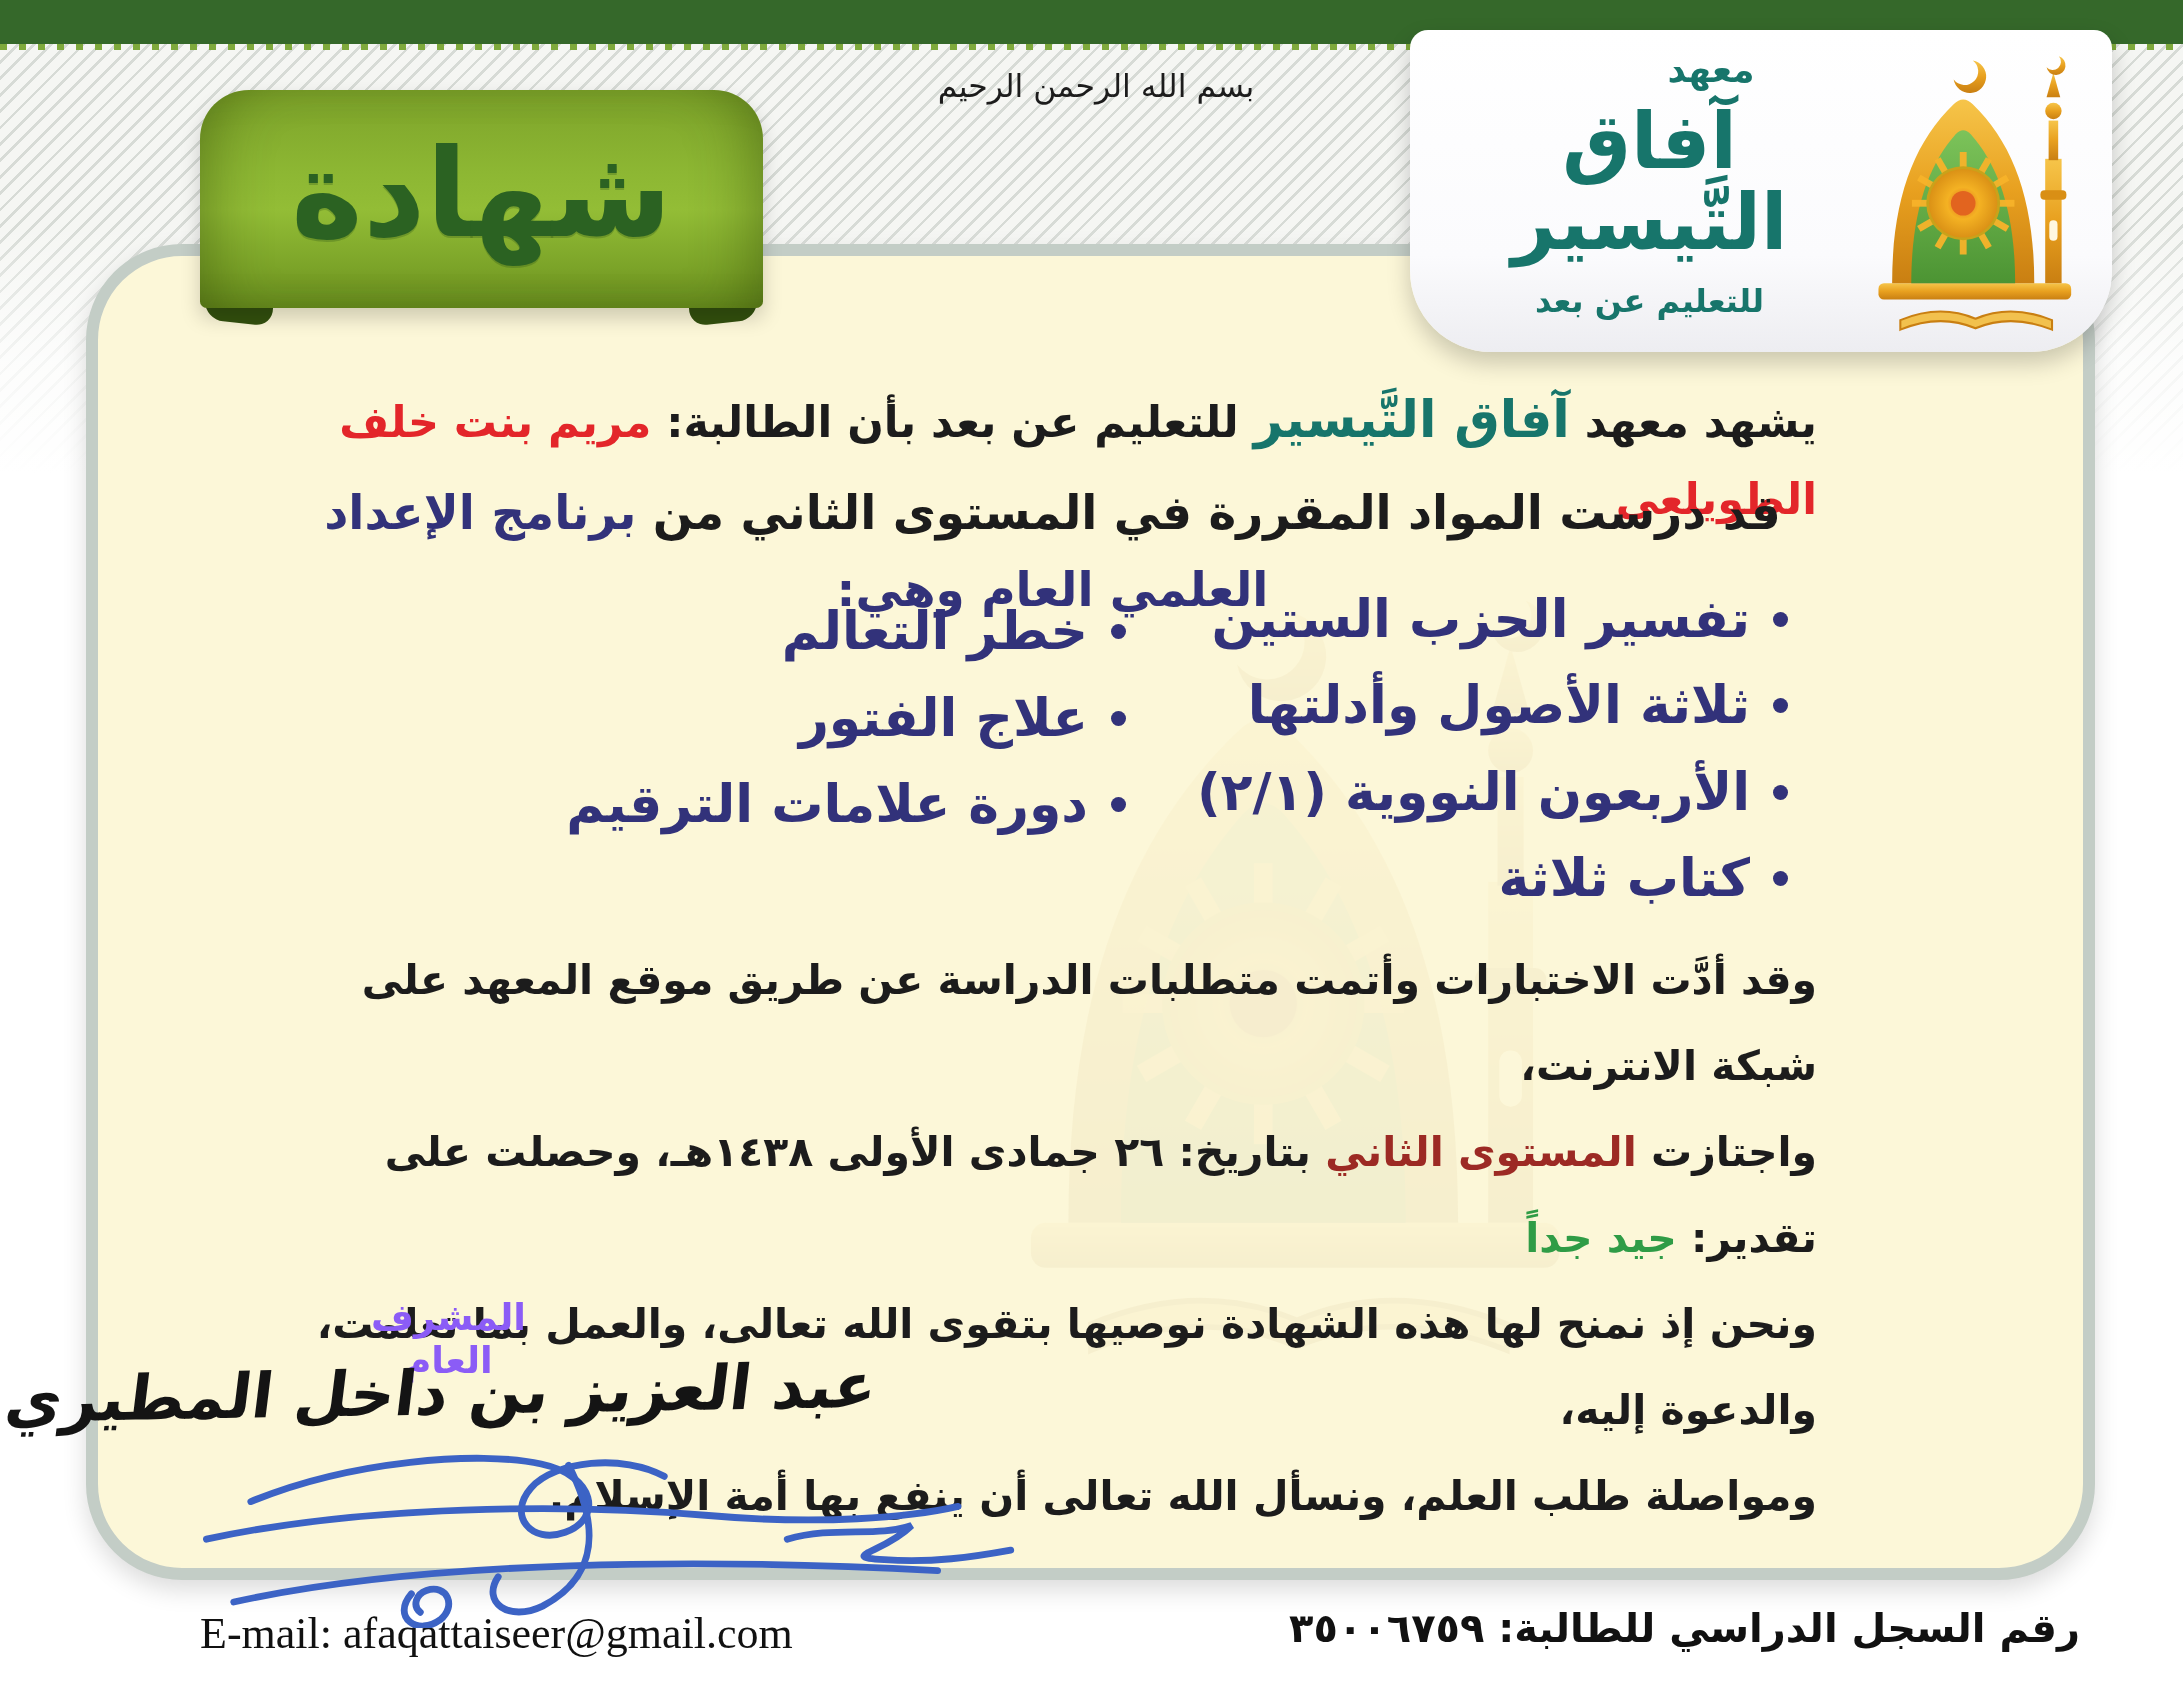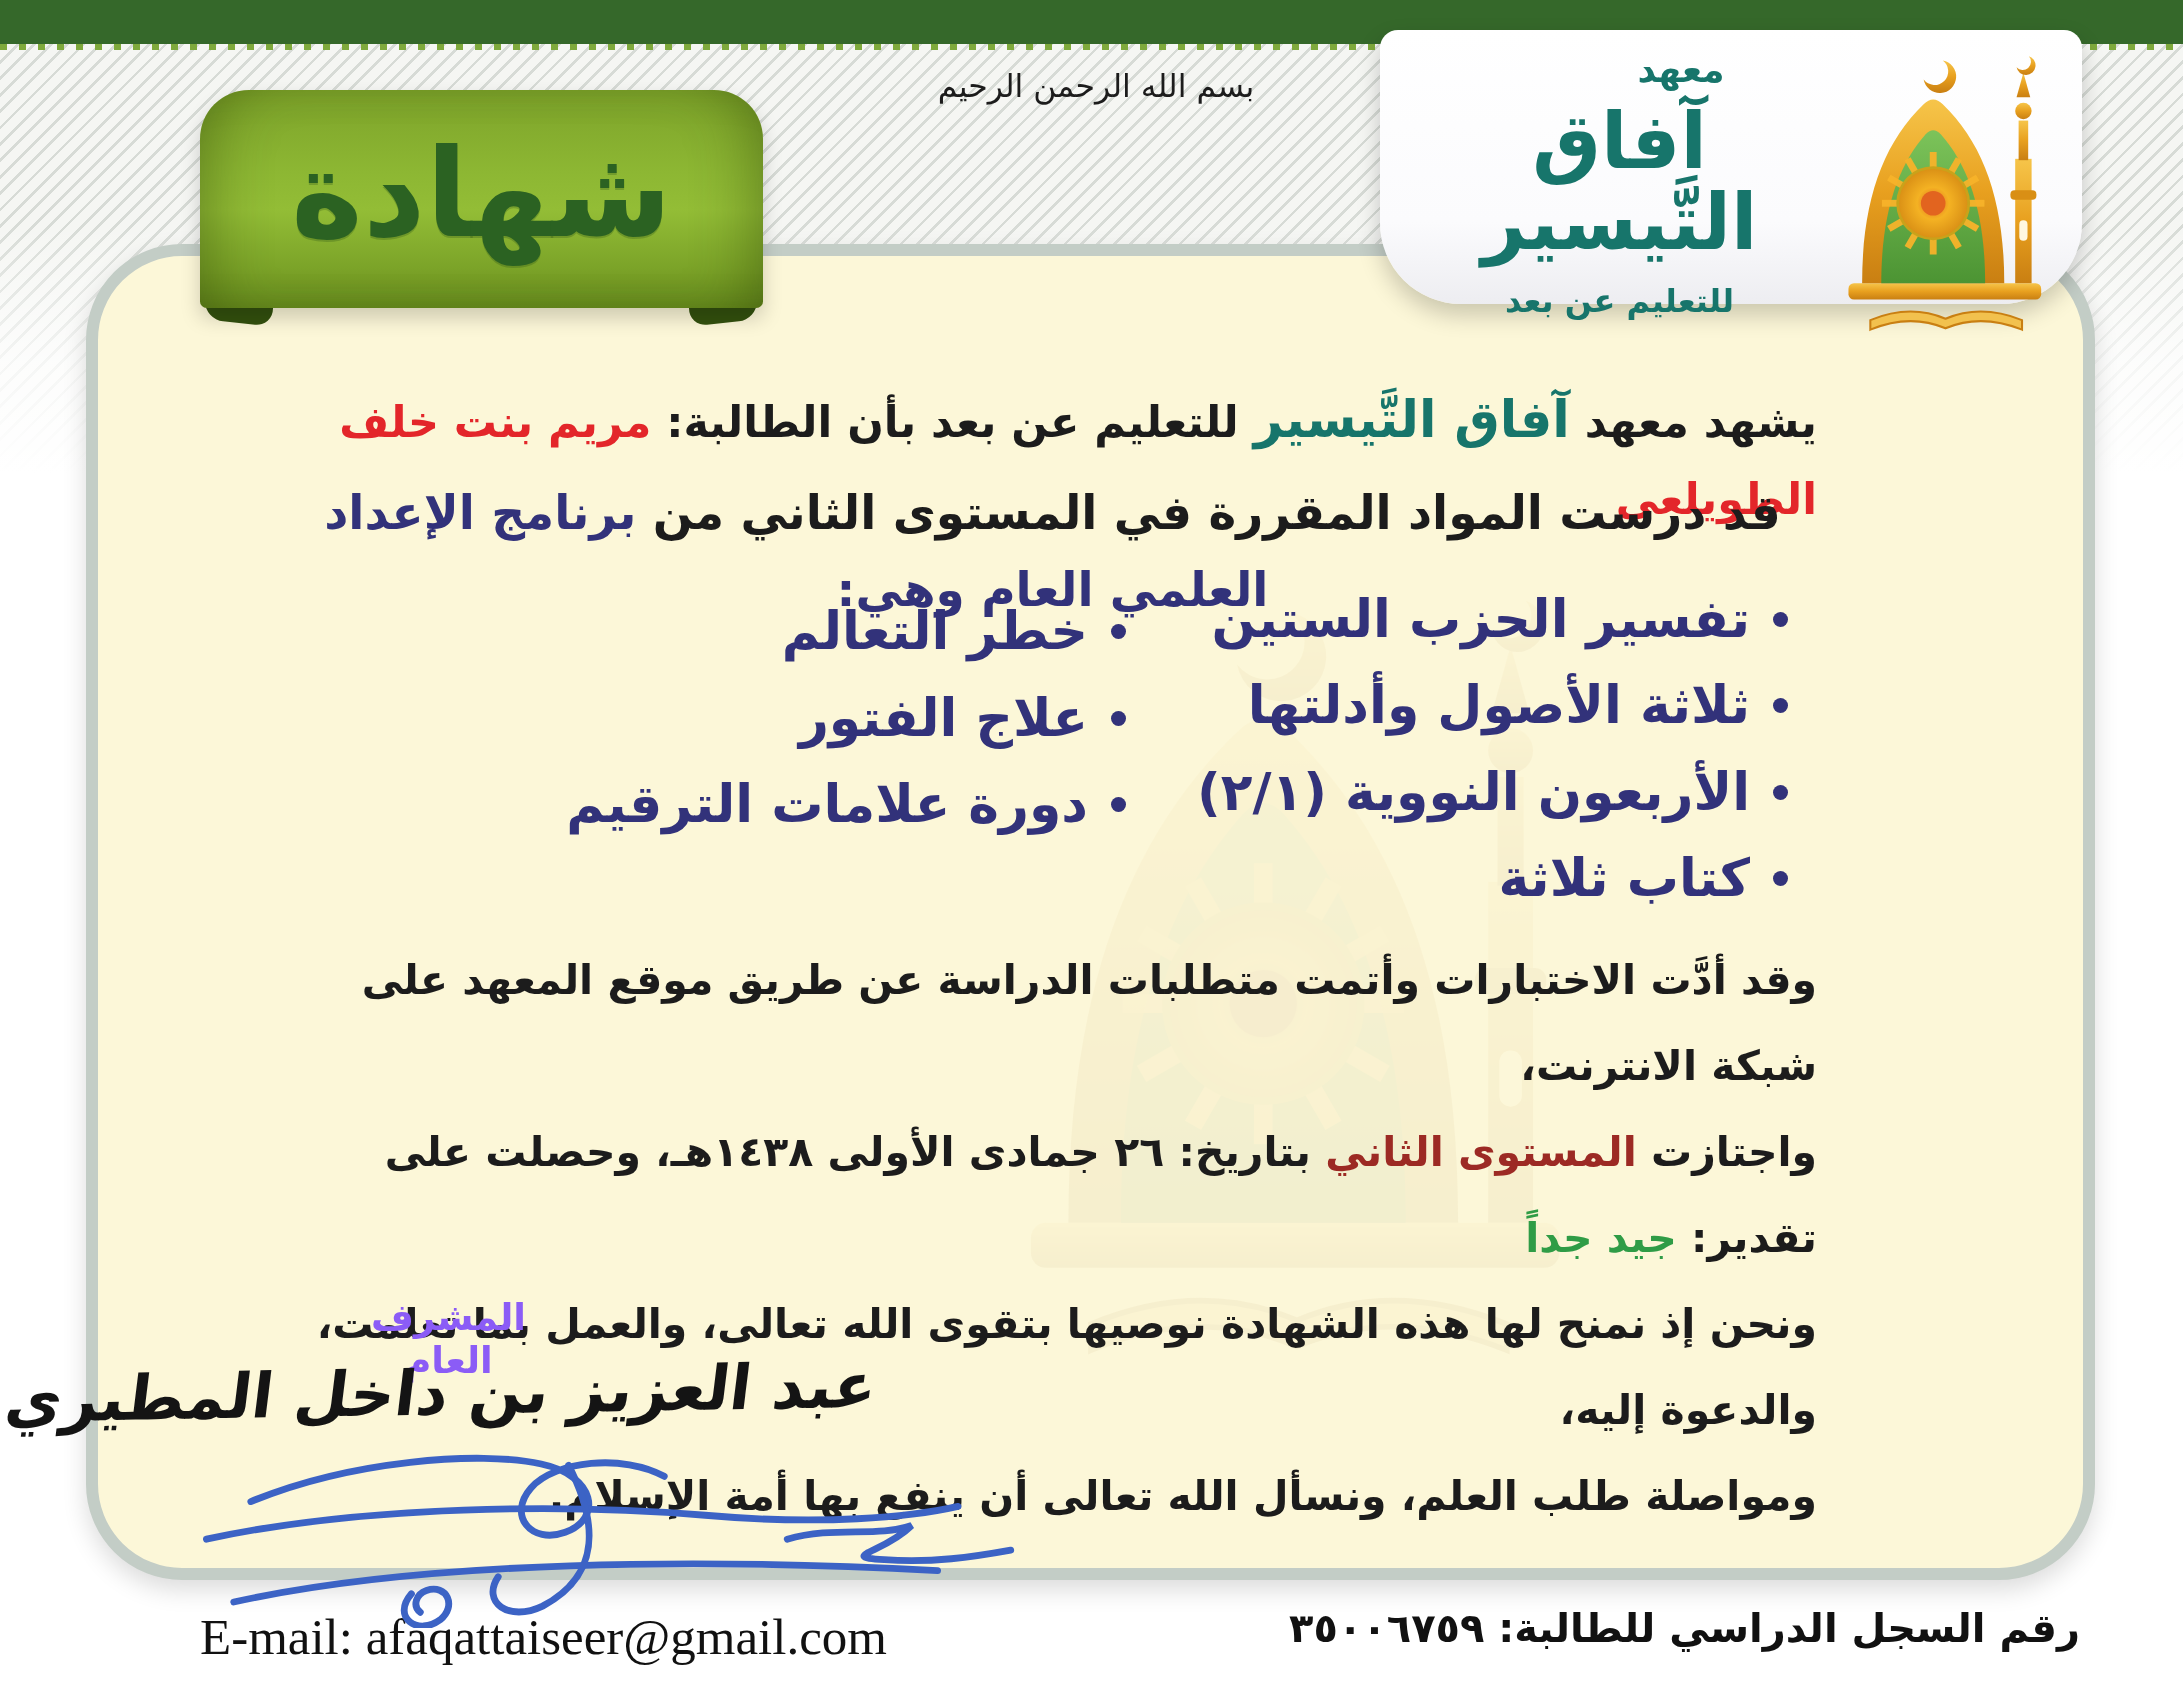--- a/index.html
+++ b/index.html
@@ -25,21 +25,21 @@
     background:linear-gradient(180deg,#7da32a 0%,#8db733 38%,#93bd36 55%,#7ba328 82%,#688c1e 100%);
     box-shadow:inset 41px 0 62px -34px rgba(40,60,5,.45), inset -41px 0 62px -34px rgba(40,60,5,.45), 0 9.6px 20.5px rgba(0,0,0,.18);
     display:flex;align-items:center;justify-content:center;}
   .ribbon-tail{position:absolute;width:68px;height:23px;background:#33510e;z-index:4;border-radius:0 0 18px 18px;}
   .ribbon-tail.left{left:205px;top:300px;transform:skewY(6deg);}
   .ribbon-tail.right{left:689px;top:300px;transform:skewY(-6deg);}
   .ribbon-title{font-size:122px;line-height:1;font-weight:bold;color:#2b6222;
     text-shadow:0 2.1px 0 rgba(30,70,20,.25);transform:translateY(-5.5px);}
 
   
-  .logo-ribbon{position:absolute;left:1380px;top:30px;width:702px;height:274px;z-index:6;
+  .logo-ribbon{position:absolute;left:1410px;top:30px;width:702px;height:322px;z-index:6;
     background:linear-gradient(180deg,#ffffff 0%,#fbfbfd 70%,#ededf1 100%);
     border-radius:18px 18px 81px 81px;
     box-shadow:0 11px 23px rgba(0,0,0,.20);}
   .logo-text{position:absolute;left:41px;top:13.7px;width:397px;text-align:center;color:#17756b;}
   .logo-prefix{font-size:36px;font-weight:bold;margin-top:5.5px;margin-left:123px;}
   .logo-name{font-size:77px;font-weight:bold;line-height:1.05;margin-top:12.3px;letter-spacing:-1.4px;}
   .logo-subtitle{font-size:32px;font-weight:bold;letter-spacing:6.8px;margin-top:18px;}
   .logo-mosque{position:absolute;right:34px;top:19px;width:205px;height:288px;}
 
   
@@ -73,21 +73,21 @@
 
   .sig-title{position:absolute;left:346px;top:1296px;width:205px;z-index:7;text-align:center;
     font-size:37px;font-weight:bold;color:#8b5cf6;}
   .sig-name{position:absolute;left:274px;top:1354px;width:602px;z-index:7;text-align:center;
     font-size:62px;font-weight:bold;color:#141414;transform:skewX(-8deg) rotate(-1deg);white-space:nowrap;}
   .sig-scribble{position:absolute;left:185px;top:1423px;width:856px;height:205px;z-index:8;}
 
   
   .footer{position:absolute;left:0;top:1583px;width:2183px;height:116px;background:#ffffff;z-index:2;}
   .footer-email{position:absolute;left:200px;top:1608px;z-index:7;
-    font-family:"Liberation Serif","DejaVu Serif",serif;font-size:51px;color:#111111;}
+    font-family:"Liberation Serif","DejaVu Serif",serif;font-size:44px;color:#111111;}
   .footer-record{position:absolute;right:103px;top:1605px;z-index:7;direction:rtl;
     font-size:40px;font-weight:bold;color:#111111;}
 </style>
 </head>
 <body>
 
 <svg width="0" height="0" style="position:absolute">
   <defs>
     <linearGradient id="goldV" x1="0" y1="0" x2="0" y2="1">
       <stop offset="0" stop-color="#f6c54a"></stop>

